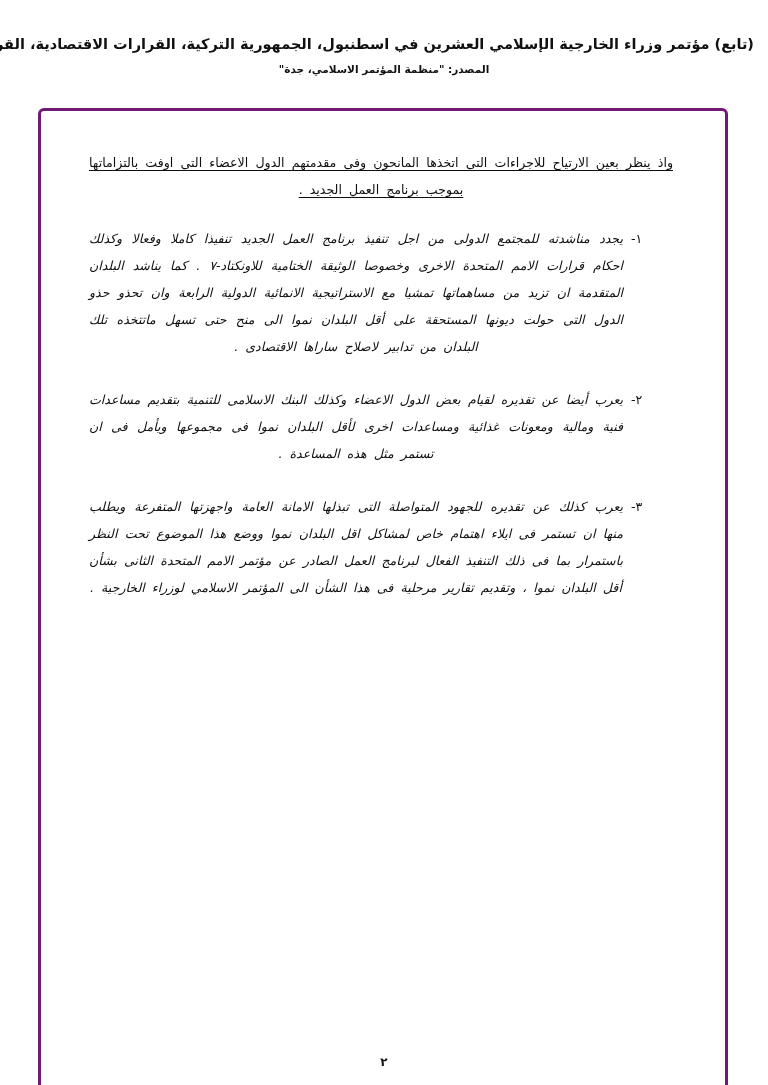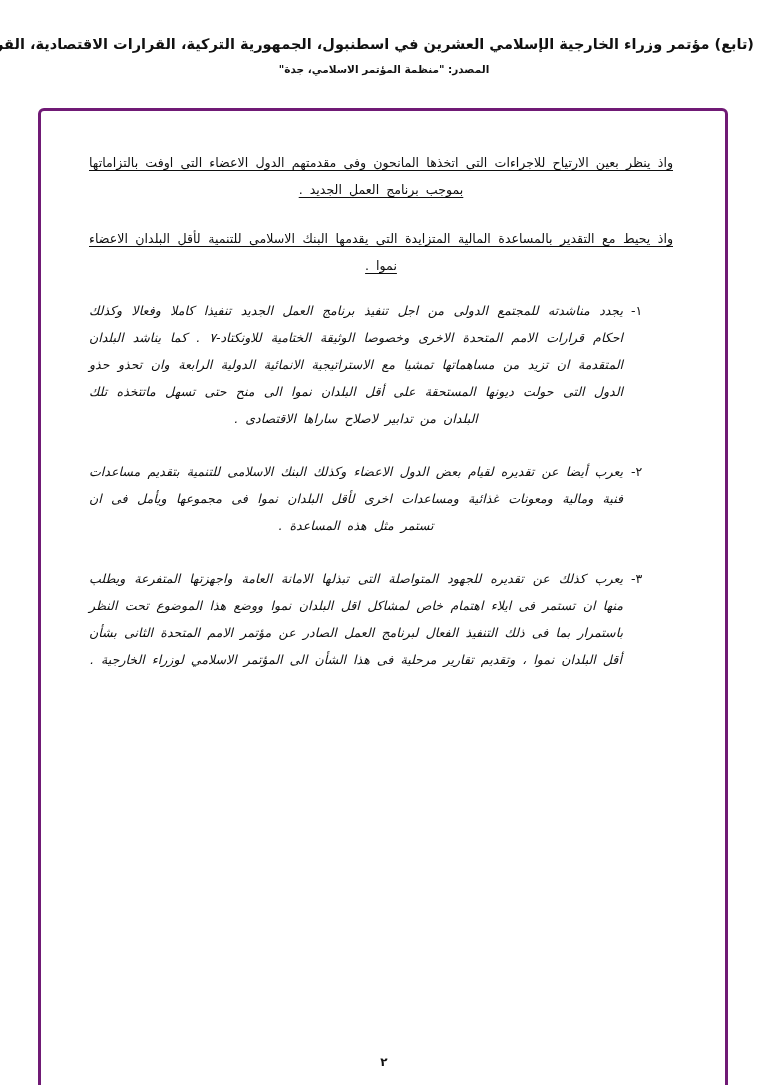--- a/index.html
+++ b/index.html
@@ -150,23 +150,20 @@
   </div>
 
   <div class="frame">
 
     <div class="content">
 
       <div class="block">
         <p class="para lead center-last">واذ ينظر بعين الارتياح للاجراءات التى اتخذها المانحون وفى مقدمتهم الدول الاعضاء التى اوفت بالتزاماتها بموجب برنامج العمل الجديد .</p>
       </div>
 
-      <div class="block tight">
-        <p class="para lead center-last">واذ يحيط مع التقدير بالمساعدة المالية المتزايدة التى يقدمها البنك الاسلامى للتنمية لأقل البلدان الاعضاء نموا .</p>
-      </div>
 
       <div class="item">
         <div class="item-num">١-</div>
         <div class="item-body">
           <p class="para center-last">يجدد مناشدته للمجتمع الدولى من اجل تنفيذ برنامج العمل الجديد تنفيذا كاملا وفعالا وكذلك احكام قرارات الامم المتحدة الاخرى وخصوصا الوثيقة الختامية للاونكتاد-٧ . كما يناشد البلدان المتقدمة ان تزيد من مساهماتها تمشيا مع الاستراتيجية الانمائية الدولية الرابعة وان تحذو حذو الدول التى حولت ديونها المستحقة على أقل البلدان نموا الى منح حتى تسهل ماتتخذه تلك البلدان من تدابير لاصلاح ساراها الاقتصادى .</p>
         </div>
       </div>
 
       <div class="item">
         <div class="item-num">٢-</div>

